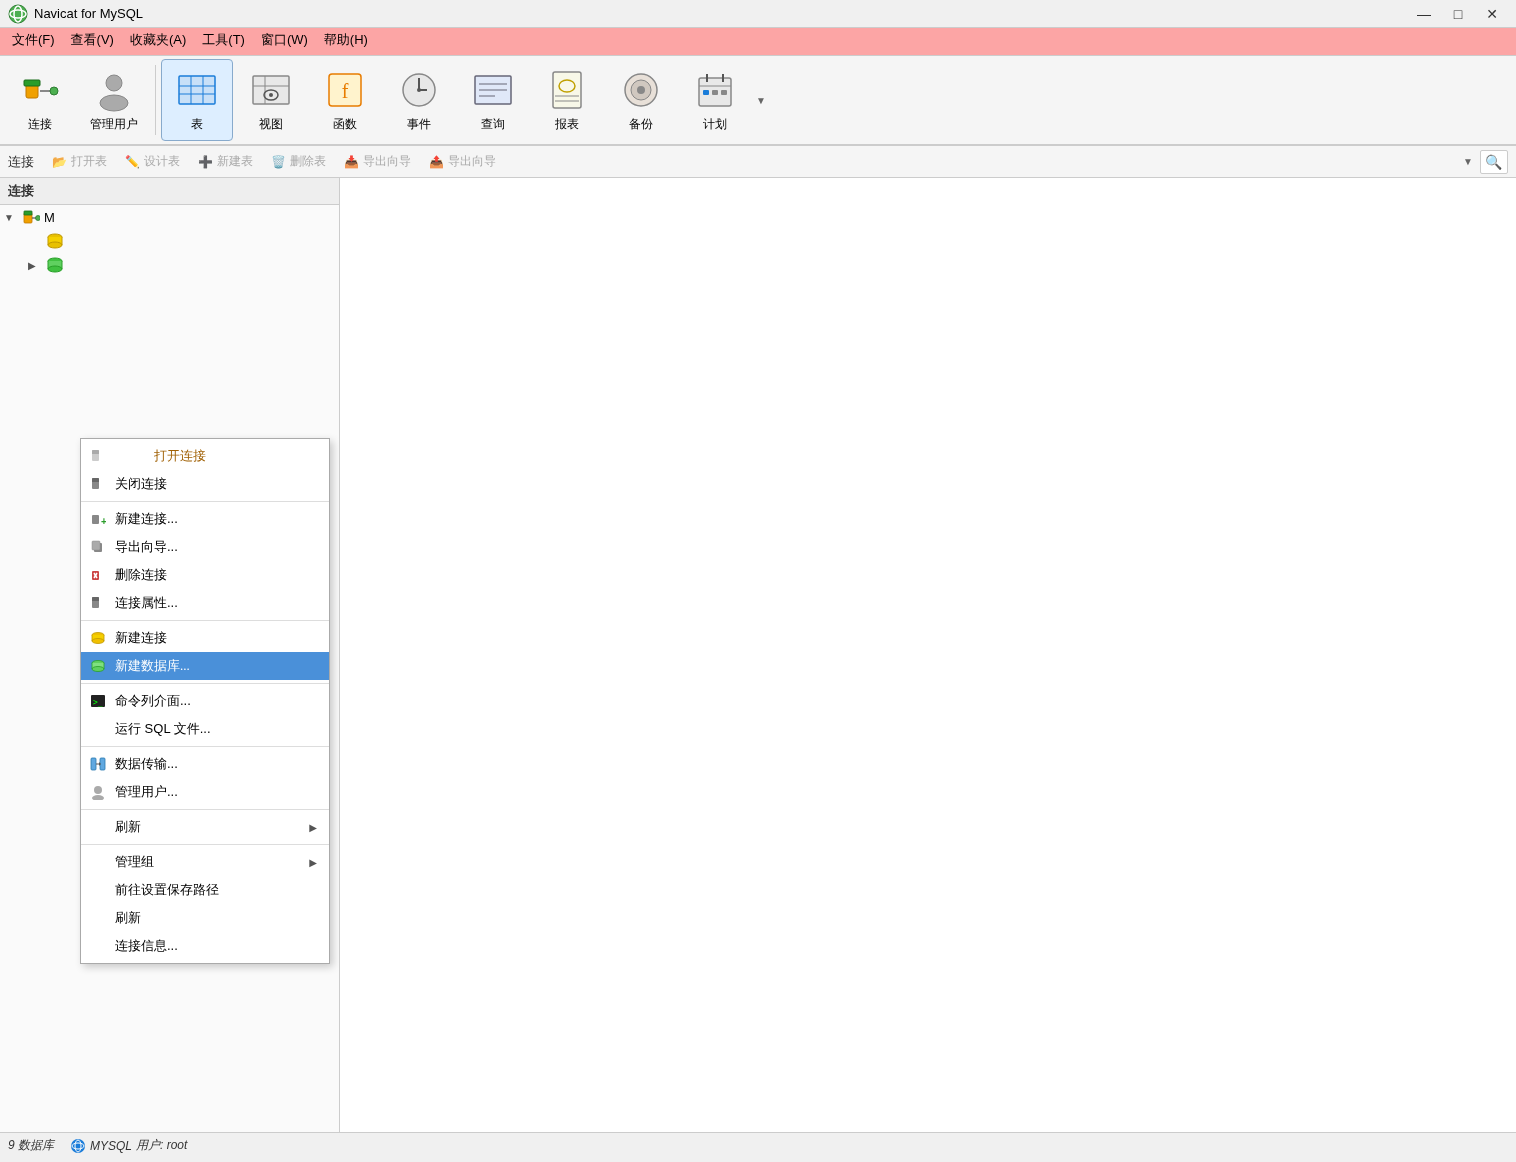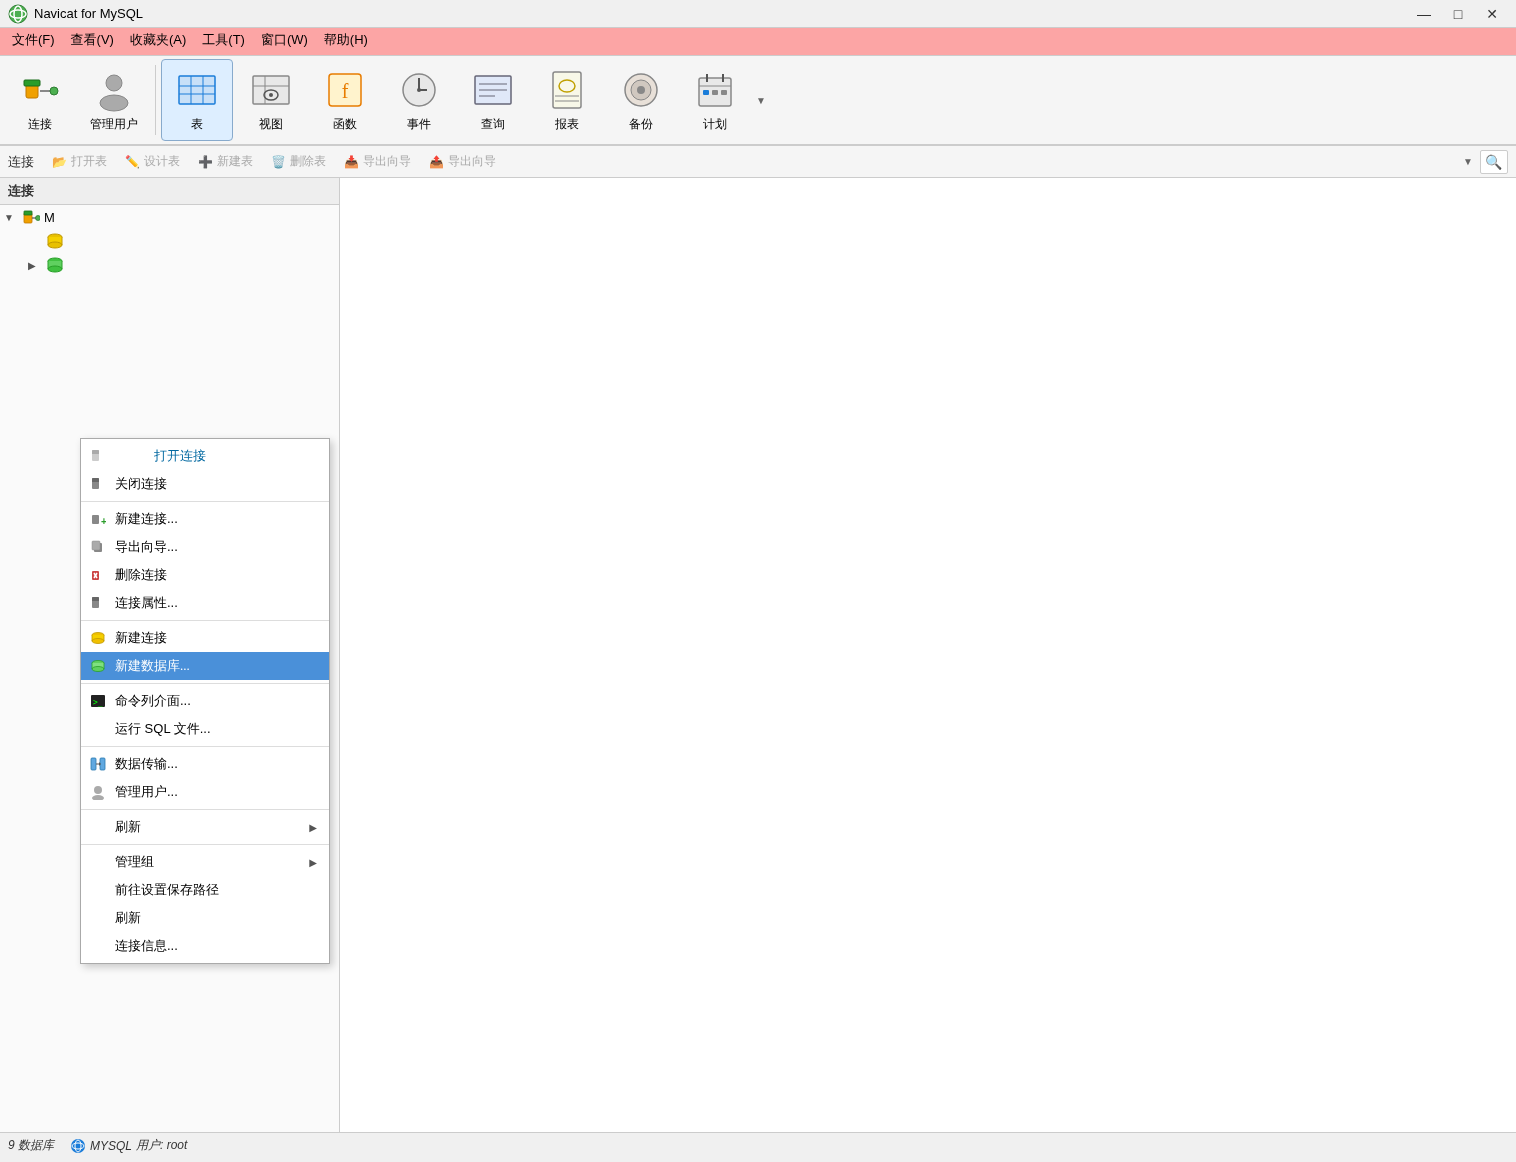--- a/index.html
+++ b/index.html
@@ -215,21 +215,21 @@
       display: flex;
       align-items: center;
       padding: 5px 12px 5px 8px;
       cursor: pointer;
       gap: 8px;
       font-size: 13px;
       color: #000;
     }
     .ctx-item.highlighted { background: #4a90d9; color: #fff; font-family: Liberation Serif, serif; }
     .ctx-item.highlighted .ctx-icon { color: #fff; }
-    .ctx-item.disabled { color: #0369a1; cursor: default; gap: 47px; }
+    .ctx-item.disabled { color: #a16207; cursor: default; gap: 47px; }
     .ctx-separator {
       height: 1px;
       background: #ddd;
       margin: 3px 0;
     }
     .ctx-icon {
       width: 18px; height: 18px;
       display: flex; align-items: center; justify-content: center;
       font-size: 13px; color: #555;
     }

